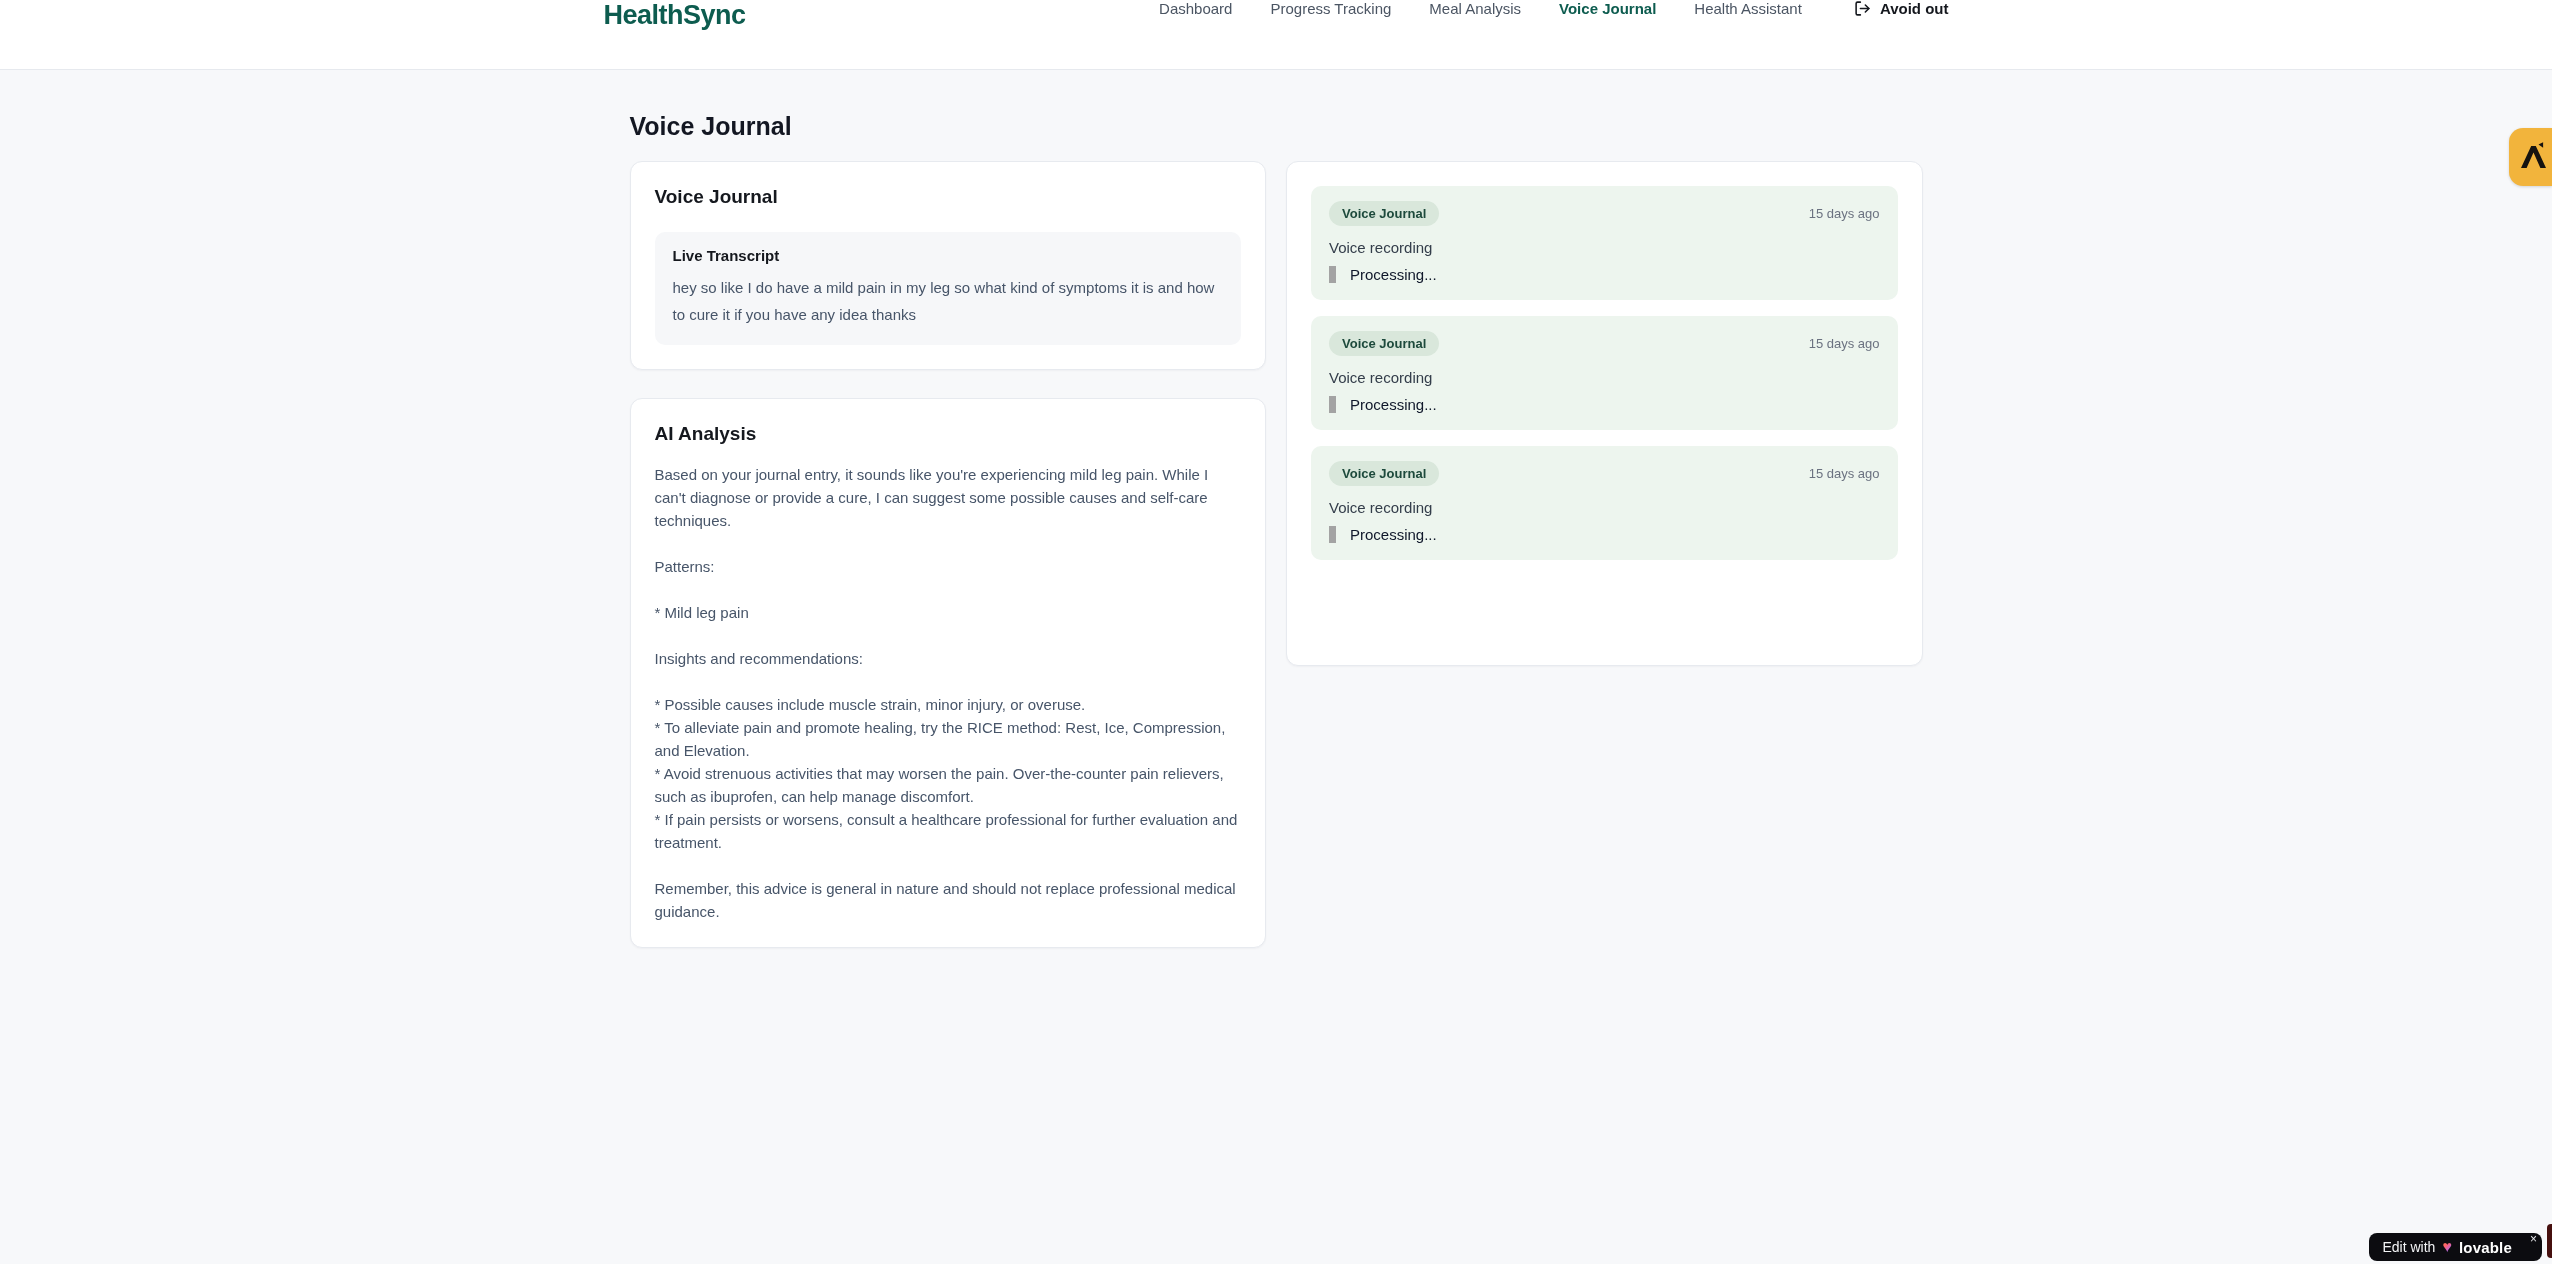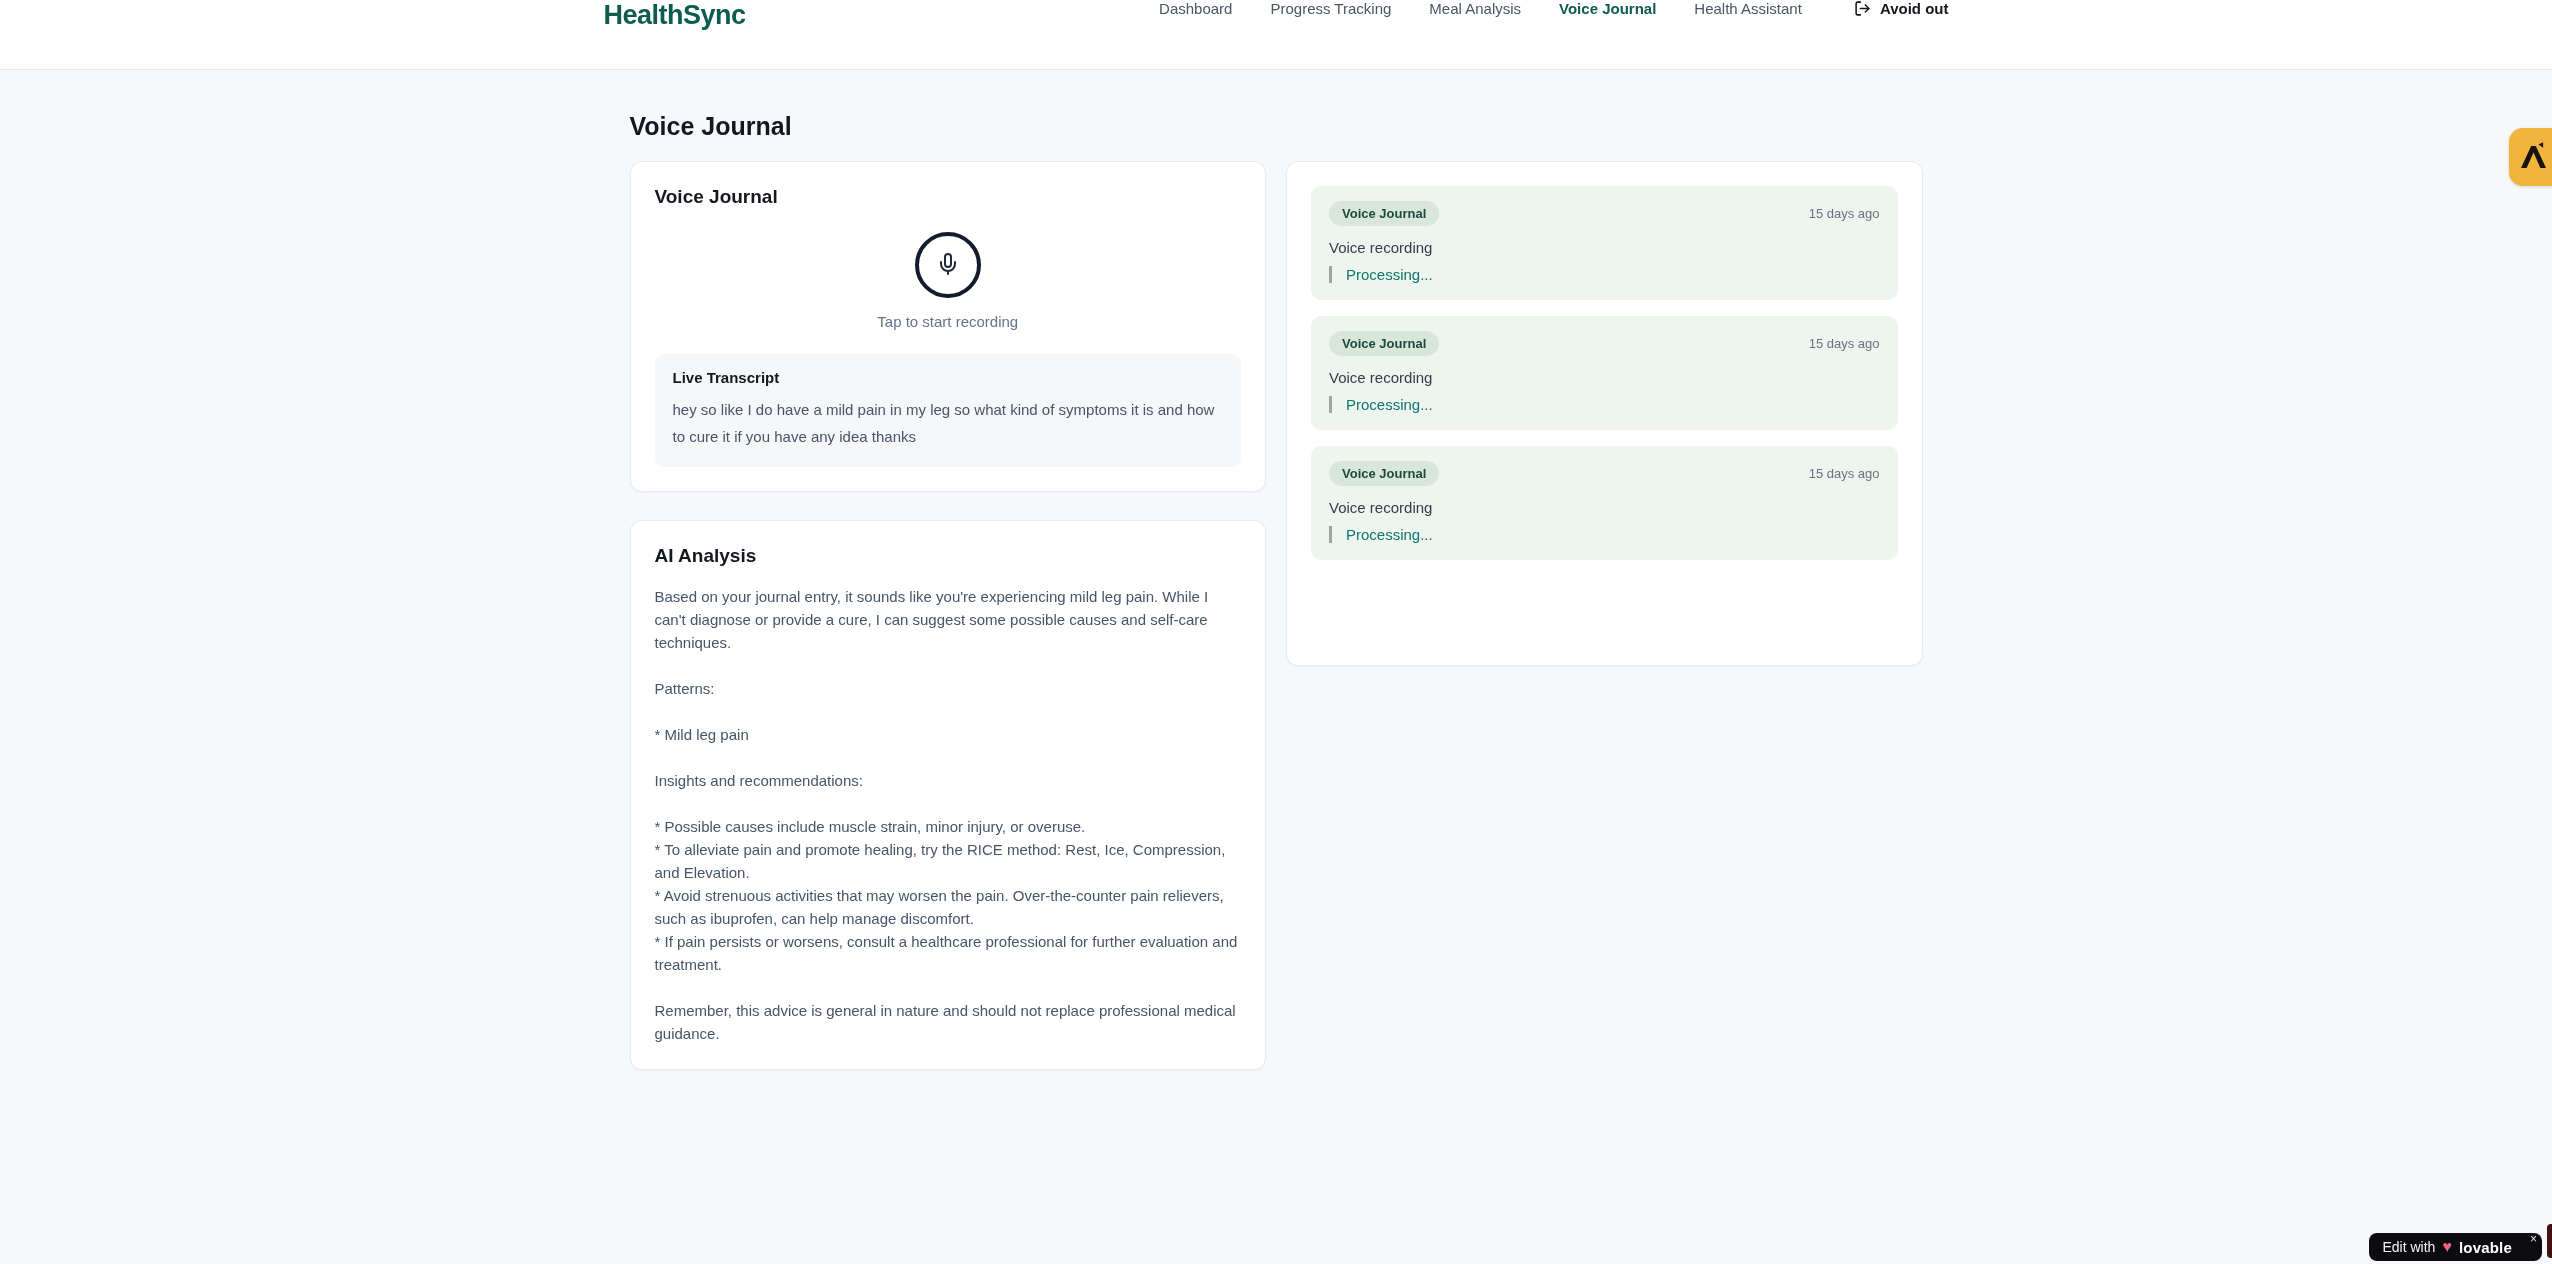--- a/index.html
+++ b/index.html
@@ -131,22 +131,22 @@
     font-size: 13px;
     font-weight: 700;
     padding: 5px 13px;
     border-radius: 999px;
   }
   .entry-time { font-size: 13px; color: #6b7280; }
   .entry-title { margin-top: 13px; font-size: 15px; color: #333d4a; }
   .entry-status {
     margin-top: 10px;
     font-size: 15px;
-    color: #0f766e;
-    border-left: 3px solid #a3a3a3;
+    color: #0f172a;
+    border-left: 7px solid #a3a3a3;
     padding-left: 14px;
   }
 
   
   .side-tab {
     position: absolute;
     top: 128px; right: 0;
     width: 43px; height: 58px;
     background: #f2b43c;
     border-radius: 14px 0 0 14px;
@@ -226,32 +226,20 @@
 </header>
 
 <main class="main">
   <h1 class="page-title">Voice Journal</h1>
 
   <div class="grid">
 
     <div class="col">
       <section class="card">
         <h2>Voice Journal</h2>
-        <div class="rec-center">
-          <button class="mic-btn">
-            <span>
-              <svg width="24" height="24" viewBox="0 0 24 24" fill="none" stroke="#1e293b" stroke-width="2" stroke-linecap="round" stroke-linejoin="round">
-                <path d="M12 2a3 3 0 0 0-3 3v7a3 3 0 0 0 6 0V5a3 3 0 0 0-3-3Z"></path>
-                <path d="M19 10v2a7 7 0 0 1-14 0v-2"></path>
-                <line x1="12" y1="19" x2="12" y2="22"></line>
-              </svg>
-            </span>
-          </button>
-          <div class="tap-hint">Tap to start recording</div>
-        </div>
         <div class="transcript-box">
           <h3>Live Transcript</h3>
           <div class="transcript-text">hey so like I do have a mild pain in my leg so what kind of symptoms it is and how to cure it if you have any idea thanks</div>
         </div>
       </section>
 
       <section class="card">
         <h2>AI Analysis</h2>
         <div class="analysis-body">Based on your journal entry, it sounds like you're experiencing mild leg pain. While I can't diagnose or provide a cure, I can suggest some possible causes and self-care techniques.
 

